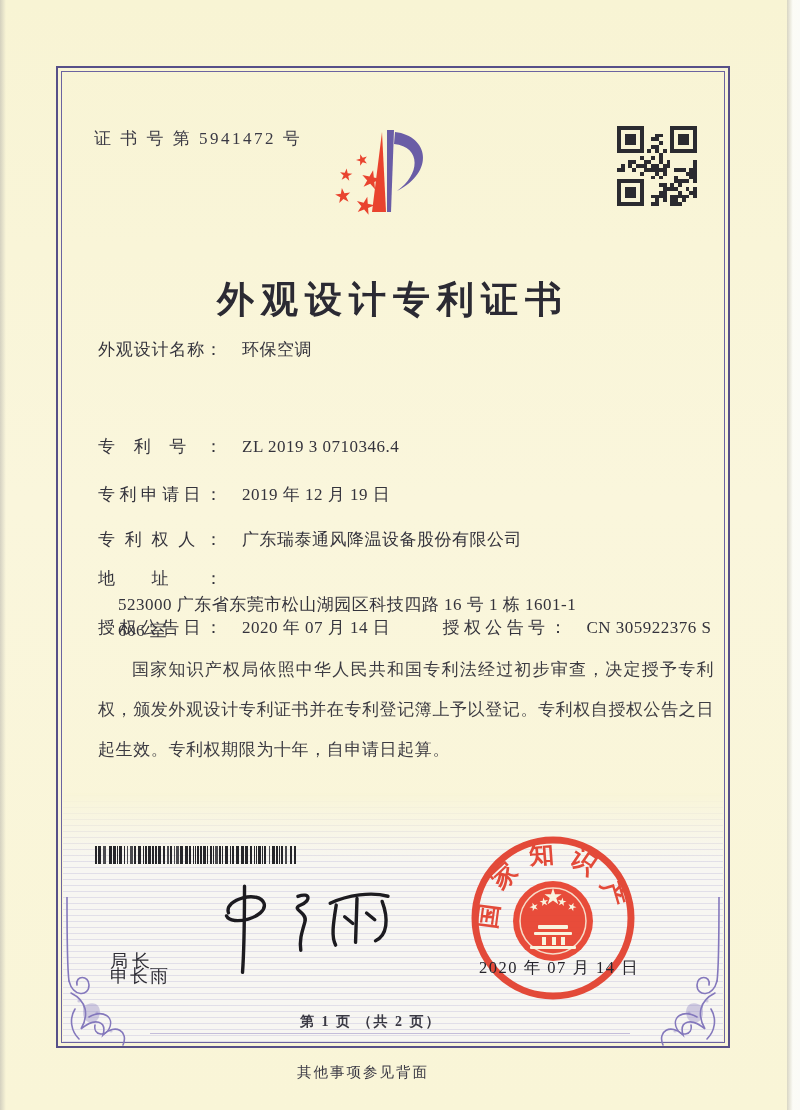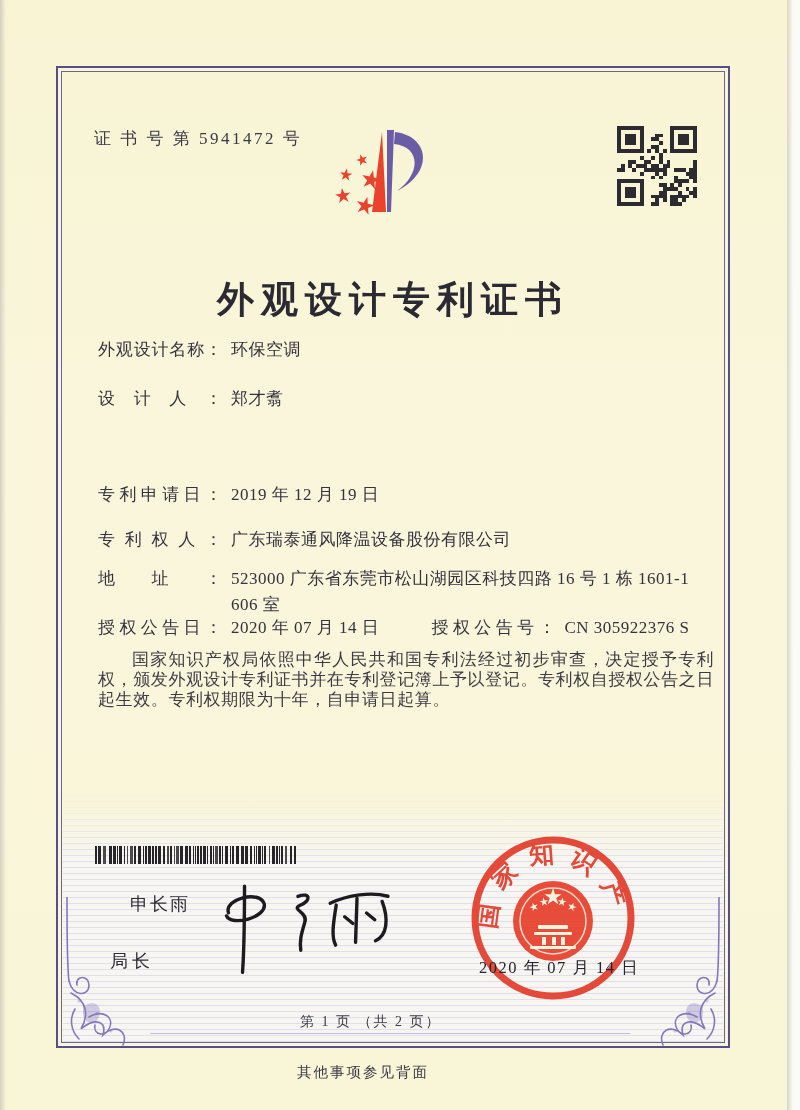--- a/index.html
+++ b/index.html
@@ -31,39 +31,39 @@
   .abs{position:absolute;}
   .cert-no{left:94px;top:127px;font-size:17px;letter-spacing:2.5px;color:#3a3944;}
   .logo{left:331px;top:120px;width:116px;height:100px;}
   .qr{left:617px;top:126px;width:80px;height:80px;}
   .title{left:56px;right:70px;top:243px;text-align:center;font-size:37px;
        font-weight:600;letter-spacing:7px;color:#2b2a33;margin-top:32px;}
 
   .field-row{left:98px;right:88px;font-size:17px;line-height:26px;color:#34333c;}
   .field-label{display:inline-block;width:124px;text-align:justify;text-align-last:justify;
        vertical-align:top;white-space:nowrap;}
-  .field-value{display:inline-block;vertical-align:top;margin-left:9px;letter-spacing:.5px;font-family:Liberation Serif, serif;}
+  .field-value{display:inline-block;vertical-align:top;margin-left:20px;letter-spacing:.5px;font-family:Liberation Serif, serif;}
   .addr-value{width:472px;}
   .grant-label-2{margin-left:48px;}
 
-  .body-text{left:98px;width:616px;top:650px;font-size:17px;line-height:20px;
+  .body-text{left:98px;width:616px;top:650px;font-size:17px;line-height:40px;
        color:#3c3b42;letter-spacing:.6px;text-align:justify;}
   .body-text p{margin:0;text-indent:2em;}
 
   .barcode{left:95px;top:846px;width:206px;height:18px;}
   .sig-role{left:110px;top:901px;font-size:18px;color:#2e2d35;letter-spacing:4px;
        font-family:"Liberation Sans","DejaVu Sans",sans-serif;margin-top:48px;}
-  .sig-name-print{left:110px;top:892px;font-size:18px;color:#2e2d35;letter-spacing:2px;
-       font-family:"Liberation Sans","DejaVu Sans",sans-serif;margin-left:20px;}
+  .sig-name-print{left:110px;top:964px;font-size:18px;color:#2e2d35;letter-spacing:2px;
+       font-family:"Liberation Sans","DejaVu Sans",sans-serif;}
   .signature{left:215px;top:880px;width:190px;height:95px;transform:rotate(-2deg);}
 
   .seal{left:468px;top:833px;width:170px;height:170px;opacity:.93;}
   .seal-date{left:479px;top:957px;font-size:16.5px;letter-spacing:1.5px;color:#26252c;}
 
-  .page-info{left:300px;top:1013px;font-size:14px;letter-spacing:2px;color:#3a3944;}
+  .page-info{left:300px;top:1013px;font-size:14px;letter-spacing:2px;color:#3a3944;font-weight:bold;}
   .back-note{left:297px;top:1063px;font-size:14.5px;letter-spacing:2px;color:#3a3944;}
 </style>
 </head>
 <body>
 
 <div class="paper">
 
   <div class="frame">
     <div class="frame-inner"></div>
   </div>
@@ -318,22 +318,22 @@
       <rect x="14" y="20" width="1" height="1" fill="#2b2b30"></rect>
       <rect x="15" y="20" width="1" height="1" fill="#2b2b30"></rect>
       <rect x="16" y="20" width="1" height="1" fill="#2b2b30"></rect>
     </svg>
 
   <div class="abs title">外观设计专利证书</div>
 
   <div class="abs field-row" style="top:337px">
     <span class="field-label">外观设计名称：</span><span class="field-value">环保空调</span>
   </div>
-  <div class="abs field-row" style="top:386px">
-    <span class="field-label">设计人：</span><span class="field-value">郑才翥</span>
+  <div class="abs field-row" style="top:434px">
+    <span class="field-label">专利号：</span><span class="field-value">ZL 2019 3 0710346.4</span>
   </div>
   <div class="abs field-row" style="top:482px">
     <span class="field-label">专利申请日：</span><span class="field-value">2019 年 12 月 19 日</span>
   </div>
   <div class="abs field-row" style="top:527px">
     <span class="field-label">专利权人：</span><span class="field-value">广东瑞泰通风降温设备股份有限公司</span>
   </div>
   <div class="abs field-row" style="top:566px">
     <span class="field-label">地址：</span><span class="field-value addr-value">523000 广东省东莞市松山湖园区科技四路 16 号 1 栋 1601-1 606 室</span>
   </div>

